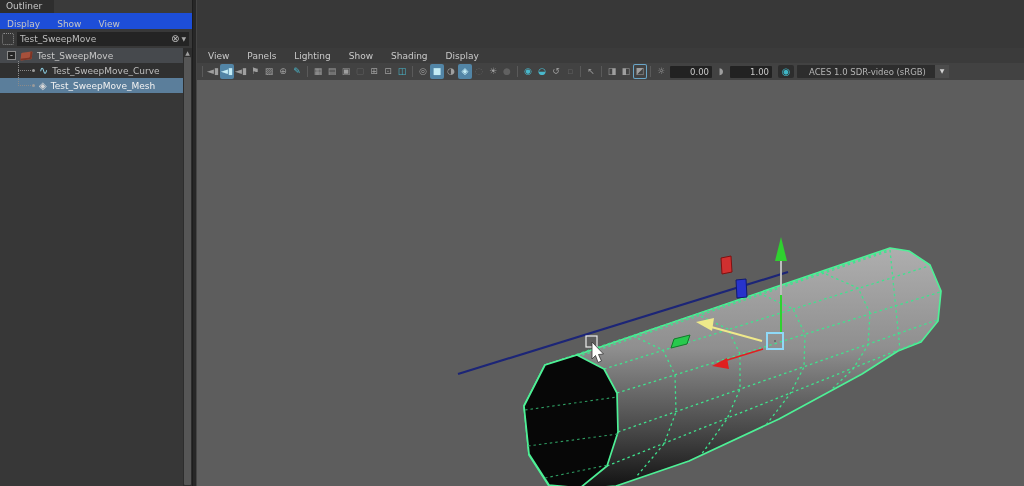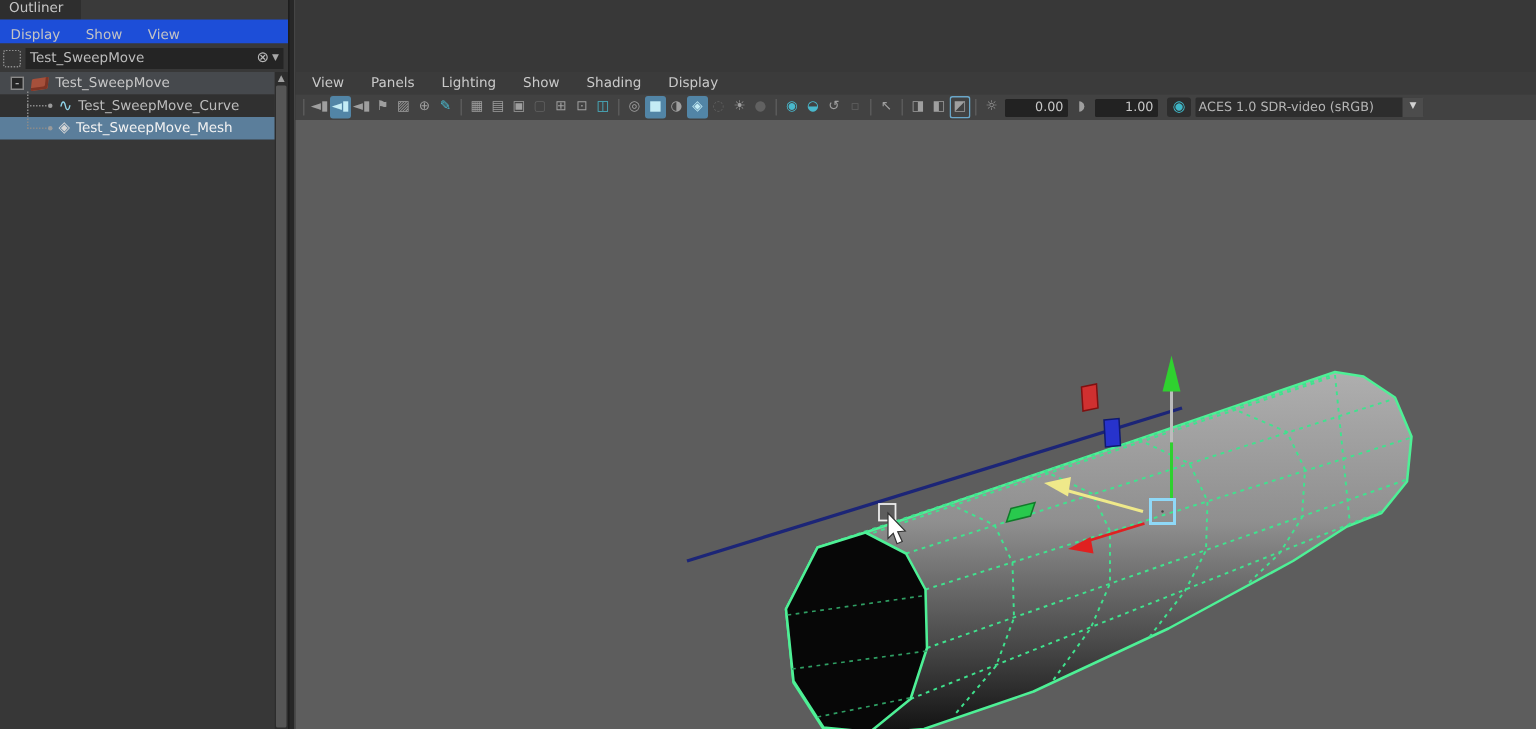--- a/index.html
+++ b/index.html
@@ -44,21 +44,21 @@
   .vmenu span { padding:0 9px; cursor:default; }
   .vtoolbar { height:17px; background:#424242; display:flex; align-items:center; padding-left:2px; overflow:hidden; }
   .ticon { width:14px; height:15px; text-align:center; color:#9f9f9f; font-size:9px; line-height:15px; border-radius:2px; flex:none; }
   .ticon.teal { color:#49b8cc; }
   .ticon.dim { color:#616161; }
   .ticon.active { background:#5285a6; color:#c4ecf5; }
   .ticon.outlined { box-shadow:inset 0 0 0 1px #6aa6c8; }
   .tsep { width:1px; height:11px; background:#5a5a5a; margin:0 3px; flex:none; }
   .tfield { width:42px; height:12px; background:#222222; color:#c9c9c9; text-align:right; padding:0 3px; font-size:8.5px; line-height:12px; margin:0 2px; border-radius:1px; flex:none; }
   .tchip { width:16px; height:13px; background:#2d2d2d; color:#3fb6c6; text-align:center; line-height:13px; border-radius:2px; margin-left:4px; font-size:10px; flex:none; }
-  .tdrop { display:flex; align-items:center; justify-content:space-between; height:13px; width:152px; background:#2d2d2d; color:#b5b5b5; font-size:8.5px; padding-left:2px; margin-left:3px; border-radius:1px; flex:none; }
+  .tdrop { display:flex; align-items:center; justify-content:space-between; height:13px; width:152px; background:#2d2d2d; color:#b5b5b5; font-size:8.5px; padding-left:12px; margin-left:3px; border-radius:1px; flex:none; }
   .tdrop .caret { width:14px; height:13px; background:#4c4c4c; color:#d2d2d2; text-align:center; line-height:12px; font-size:6px; }
   .vcanvas { flex:1; background:#5d5d5d; position:relative; overflow:hidden; }
   .vcanvas svg { position:absolute; inset:0; }
 </style>
 </head>
 <body>
 
 <div class="app">
 
   <div class="left">

